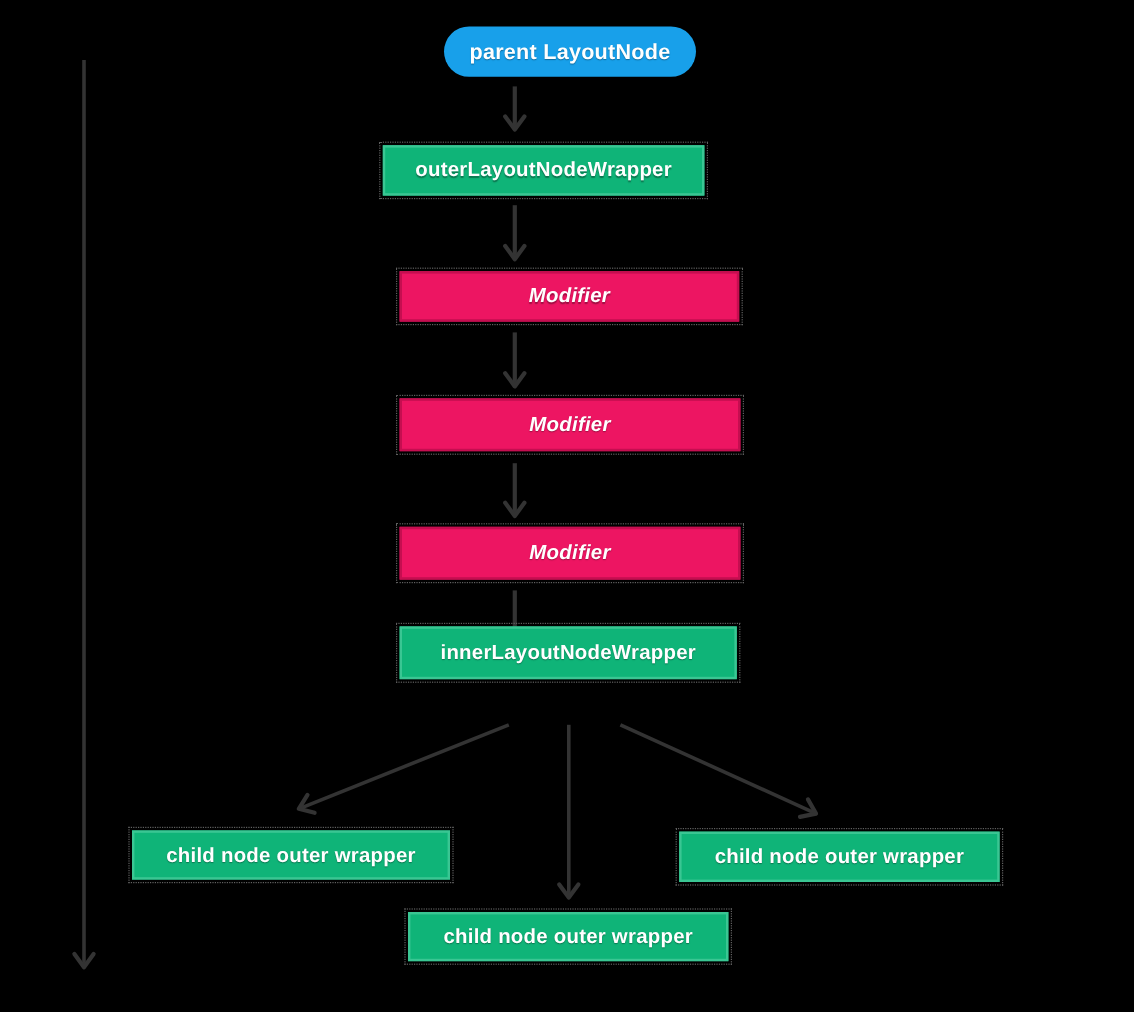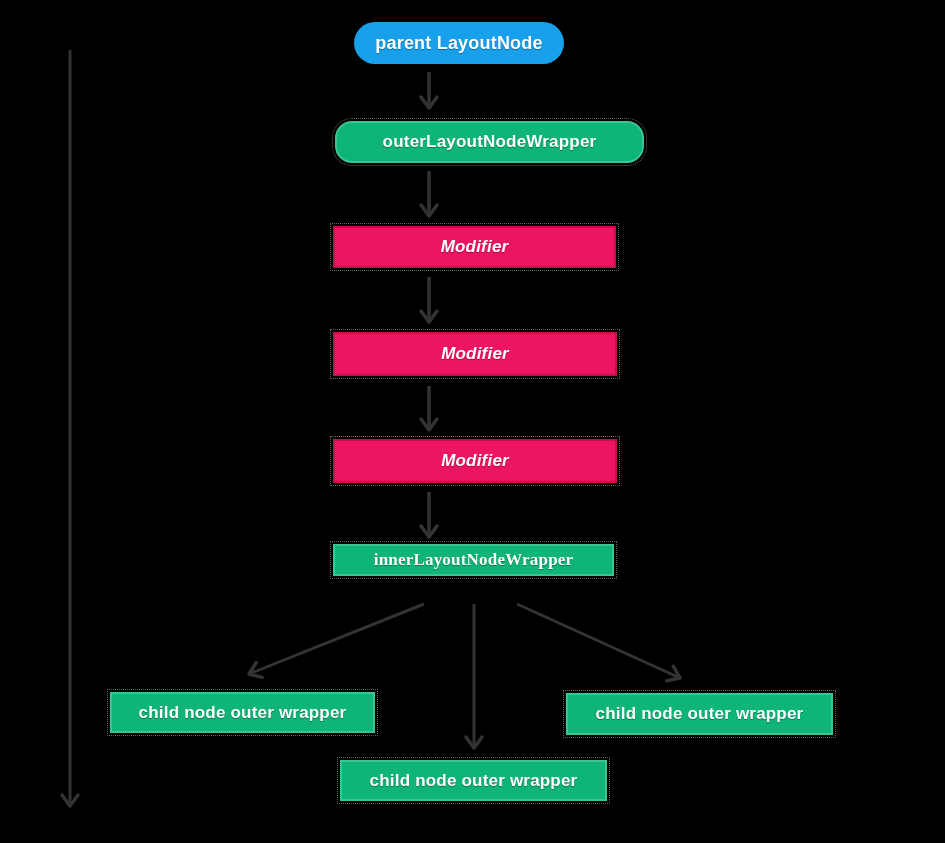--- a/index.html
+++ b/index.html
@@ -78,31 +78,31 @@
 
     <line x1="429" y1="492" x2="429" y2="537" stroke="#333333" stroke-width="3.5" marker-end="url(#chev)"></line>
 
     <line x1="424" y1="604" x2="249" y2="674" stroke="#333333" stroke-width="3" marker-end="url(#chev)"></line>
 
     <line x1="474" y1="604" x2="474" y2="748" stroke="#333333" stroke-width="3" marker-end="url(#chev)"></line>
 
     <line x1="517" y1="604" x2="680" y2="678" stroke="#333333" stroke-width="3" marker-end="url(#chev)"></line>
   </svg>
 
-  <div class="node pill" style="left:354px; top:22px; width:210px; height:42px;">parent LayoutNode</div>
+  <div class="node pill" style="left:370px; top:22px; width:210px; height:42px;">parent LayoutNode</div>
 
-  <div class="node wrapper" style="left:335px; top:121px; width:309px; height:42px;border-radius:17px;">outerLayoutNodeWrapper</div>
+  <div class="node wrapper" style="left:319px; top:121px; width:268px; height:42px;">outerLayoutNodeWrapper</div>
 
   <div class="node modifier" style="left:333px; top:226px; width:283px; height:42px;">Modifier</div>
 
   <div class="node modifier" style="left:333px; top:332px; width:284px; height:44px;">Modifier</div>
 
   <div class="node modifier" style="left:333px; top:439px; width:284px; height:44px;">Modifier</div>
 
-  <div class="node wrapper" style="left:333px; top:544px; width:281px; height:32px;font-family:Liberation Serif, serif;">innerLayoutNodeWrapper</div>
+  <div class="node wrapper" style="left:333px; top:522px; width:281px; height:44px;">innerLayoutNodeWrapper</div>
 
   <div class="node wrapper" style="left:110px; top:692px; width:265px; height:41px;">child node outer wrapper</div>
 
   <div class="node wrapper" style="left:340px; top:760px; width:267px; height:41px;">child node outer wrapper</div>
 
   <div class="node wrapper" style="left:566px; top:693px; width:267px; height:42px;">child node outer wrapper</div>
 
 </div>
 
 </body></html>

